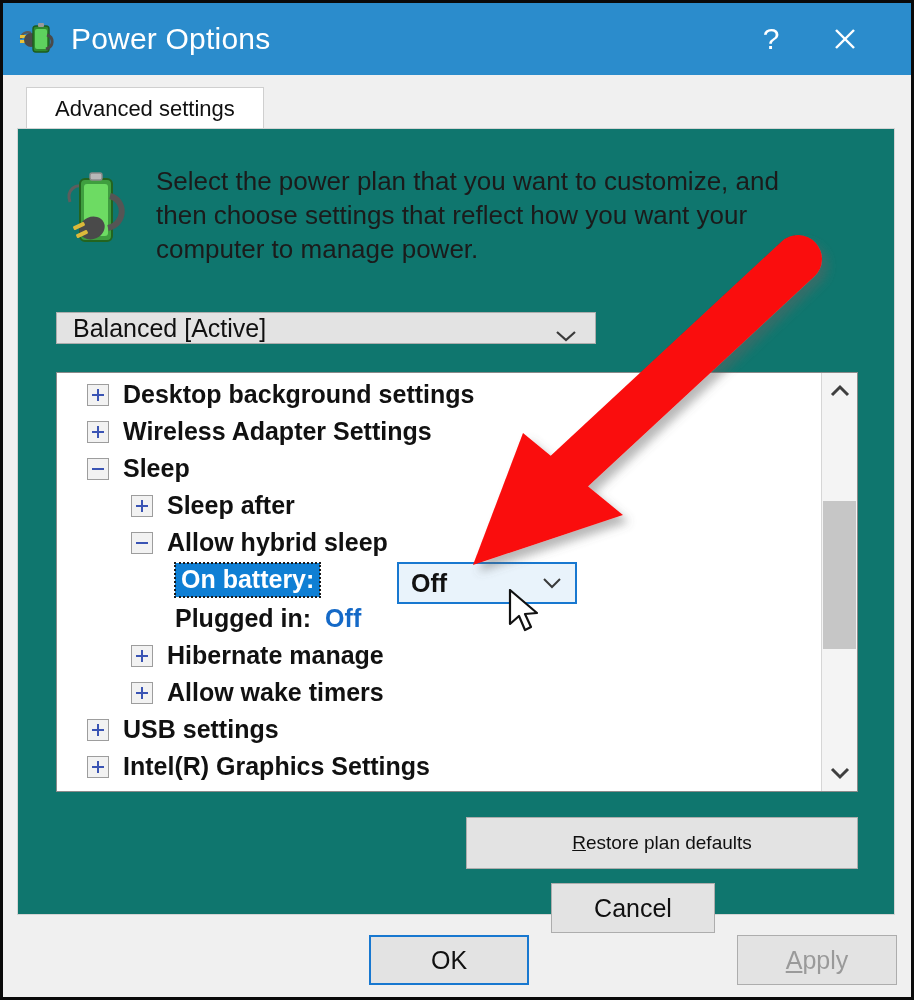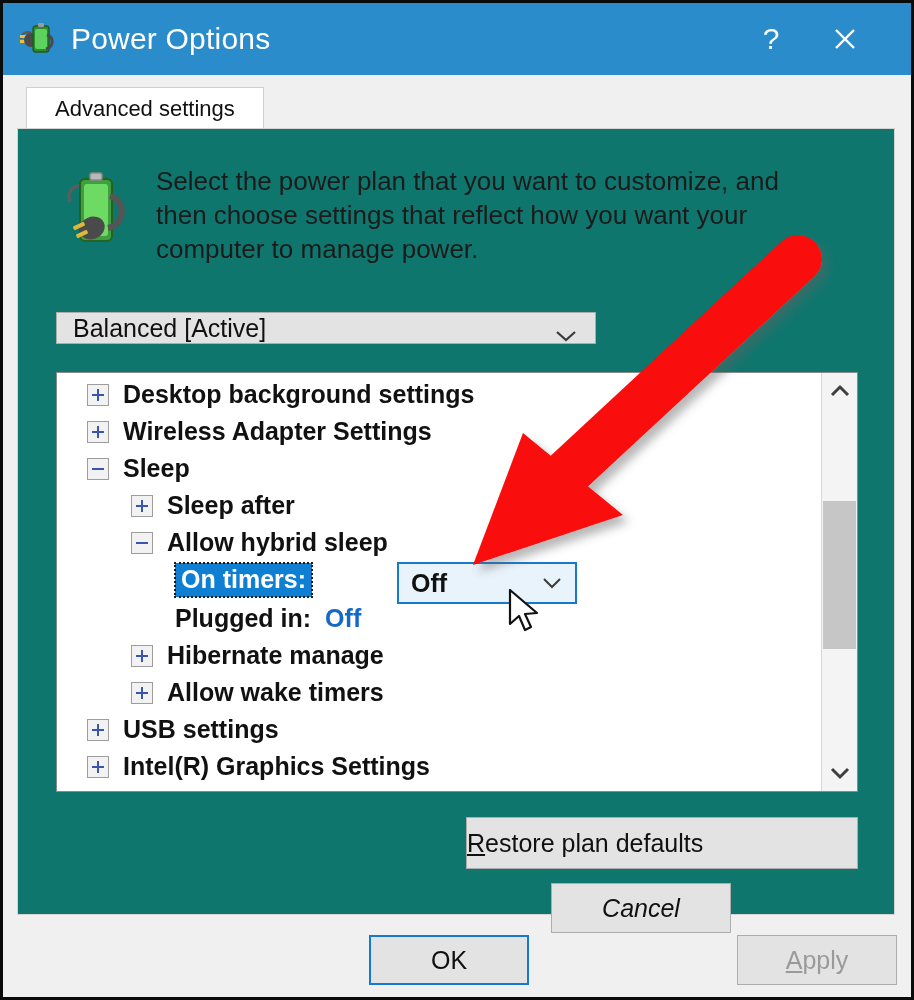--- a/index.html
+++ b/index.html
@@ -279,22 +279,22 @@
   #restore-button {
     position: absolute;
     left: 448px; top: 688px;
     width: 392px;
     height: 52px;
     background: #e3e3e3;
     border: 1px solid #adadad;
     box-sizing: border-box;
     display: flex;
     align-items: center;
-    justify-content: flex-start;
-    font-size: 25px;
+    justify-content: center;
+    font-size: 19px;
     color: #101010;
   }
   .accel { text-decoration: underline; }
 
   
   .footer-button {
     position: absolute;
     height: 50px;
     box-sizing: border-box;
     display: flex;
@@ -306,22 +306,21 @@
     color: #101010;
   }
   #ok-button {
     left: 366px; top: 932px;
     width: 160px;
     border: 2px solid #1878d0;
     background: #e3e3e3;
   }
   #cancel-button {
     left: 548px; top: 880px;
-    width: 180px;
-    font-style: italic;
+    width: 164px;
   }
   #apply-button {
     left: 734px; top: 932px;
     width: 160px;
     color: #9a9a9a;
   }
 
   
   #red-arrow {
     position: absolute;
@@ -426,21 +425,21 @@
           <span class="expander plus"></span>
           <span class="tree-label">Sleep after</span>
         </div>
 
         <div class="tree-row indent-1">
           <span class="expander"></span>
           <span class="tree-label">Allow hybrid sleep</span>
         </div>
 
         <div class="value-row">
-          <span class="value-label selected">On timers:</span>
+          <span class="value-label selected">On battery:</span>
           <span id="onbattery-combo">
             <span id="onbattery-combo-value">Off</span>
             <span id="onbattery-combo-arrow">
               <svg width="22" height="14" viewBox="0 0 22 14">
                 <polyline points="3,3 11,11 19,3" stroke="#3a3a3a" stroke-width="2" fill="none"></polyline>
               </svg>
             </span>
           </span>
         </div>
 

